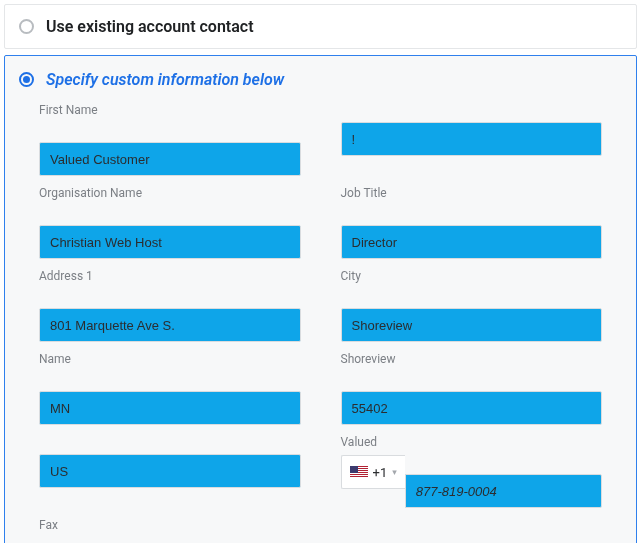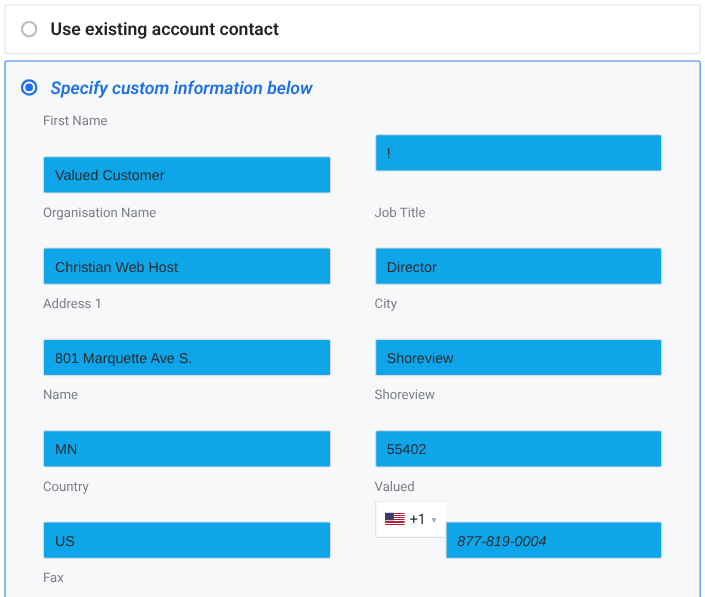--- a/index.html
+++ b/index.html
@@ -178,21 +178,20 @@
     <div class="field">
       <span class="field-label">Name</span>
       <input class="field-input" value="MN" style="">
     </div>
     <div class="field">
       <span class="field-label">Shoreview</span>
       <input class="field-input" value="55402" style="">
     </div>
 
     <div class="field">
-      <span class="field-label">Country</span>
       <input class="field-input" value="US" style="">
     </div>
     <div class="field">
       <span class="field-label">Valued</span>
       <div class="phone-wrap">
         <div class="phone-prefix">
           <span class="flag">
               <span class="stripes"></span>
               <span class="canton"></span>
             </span>

